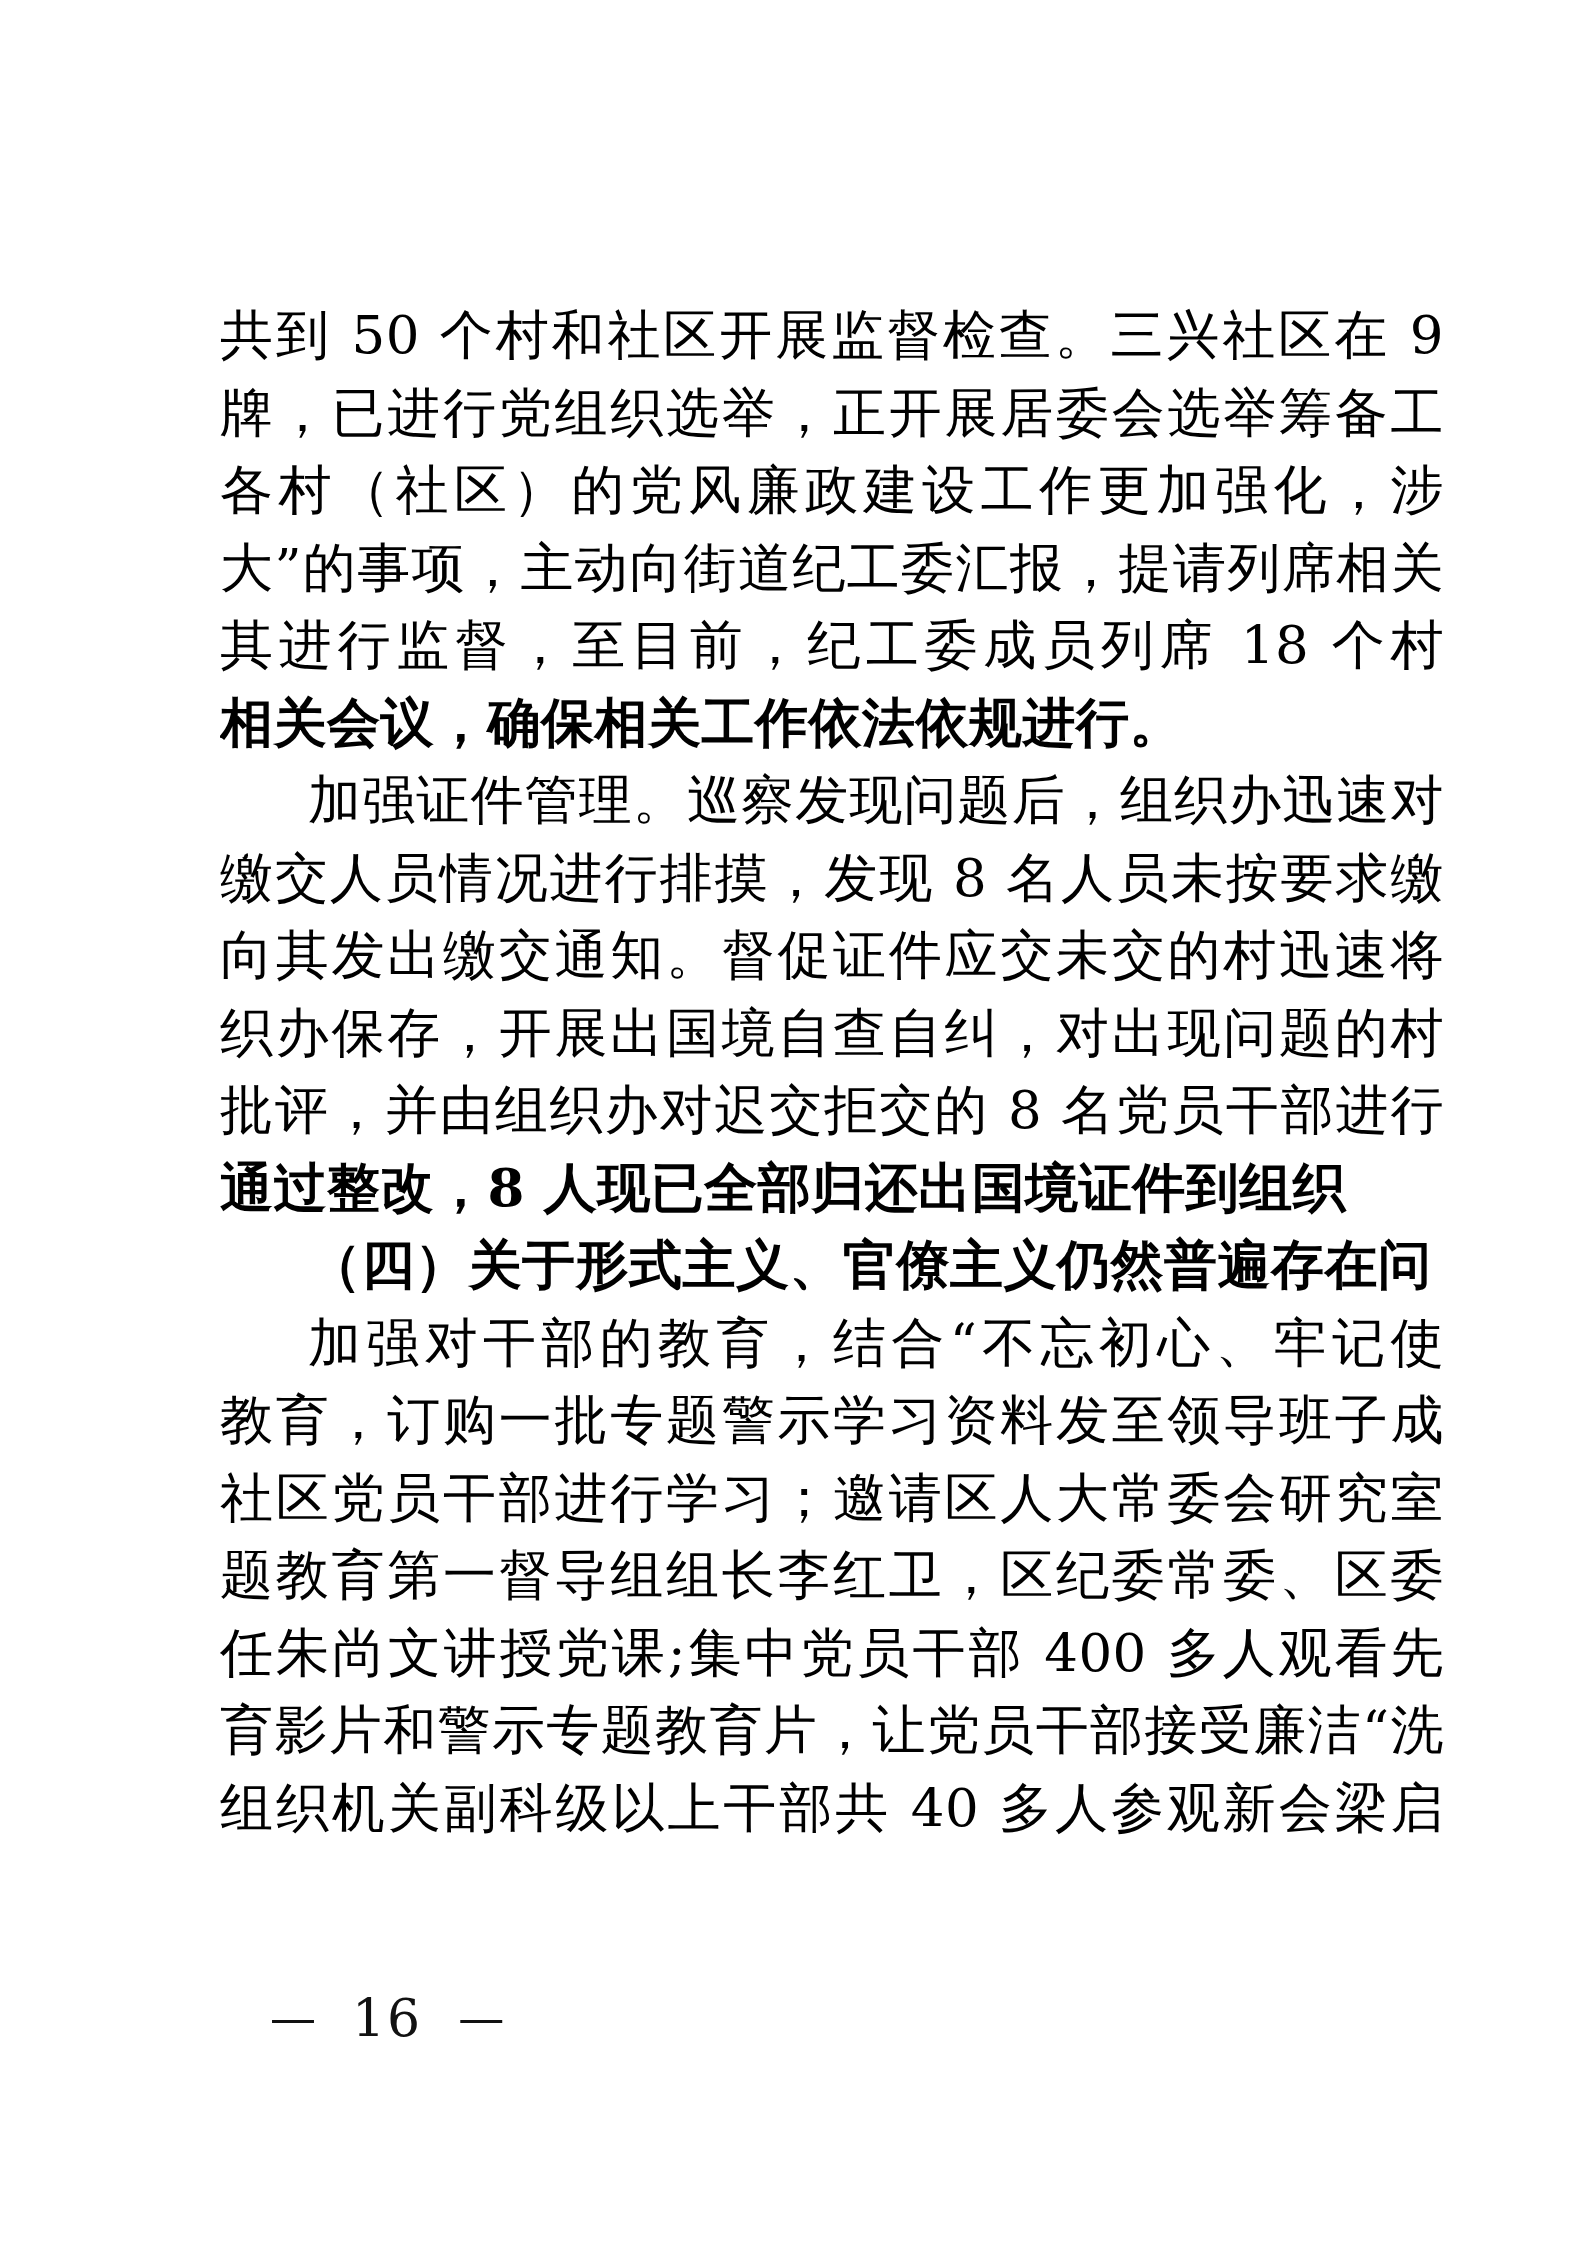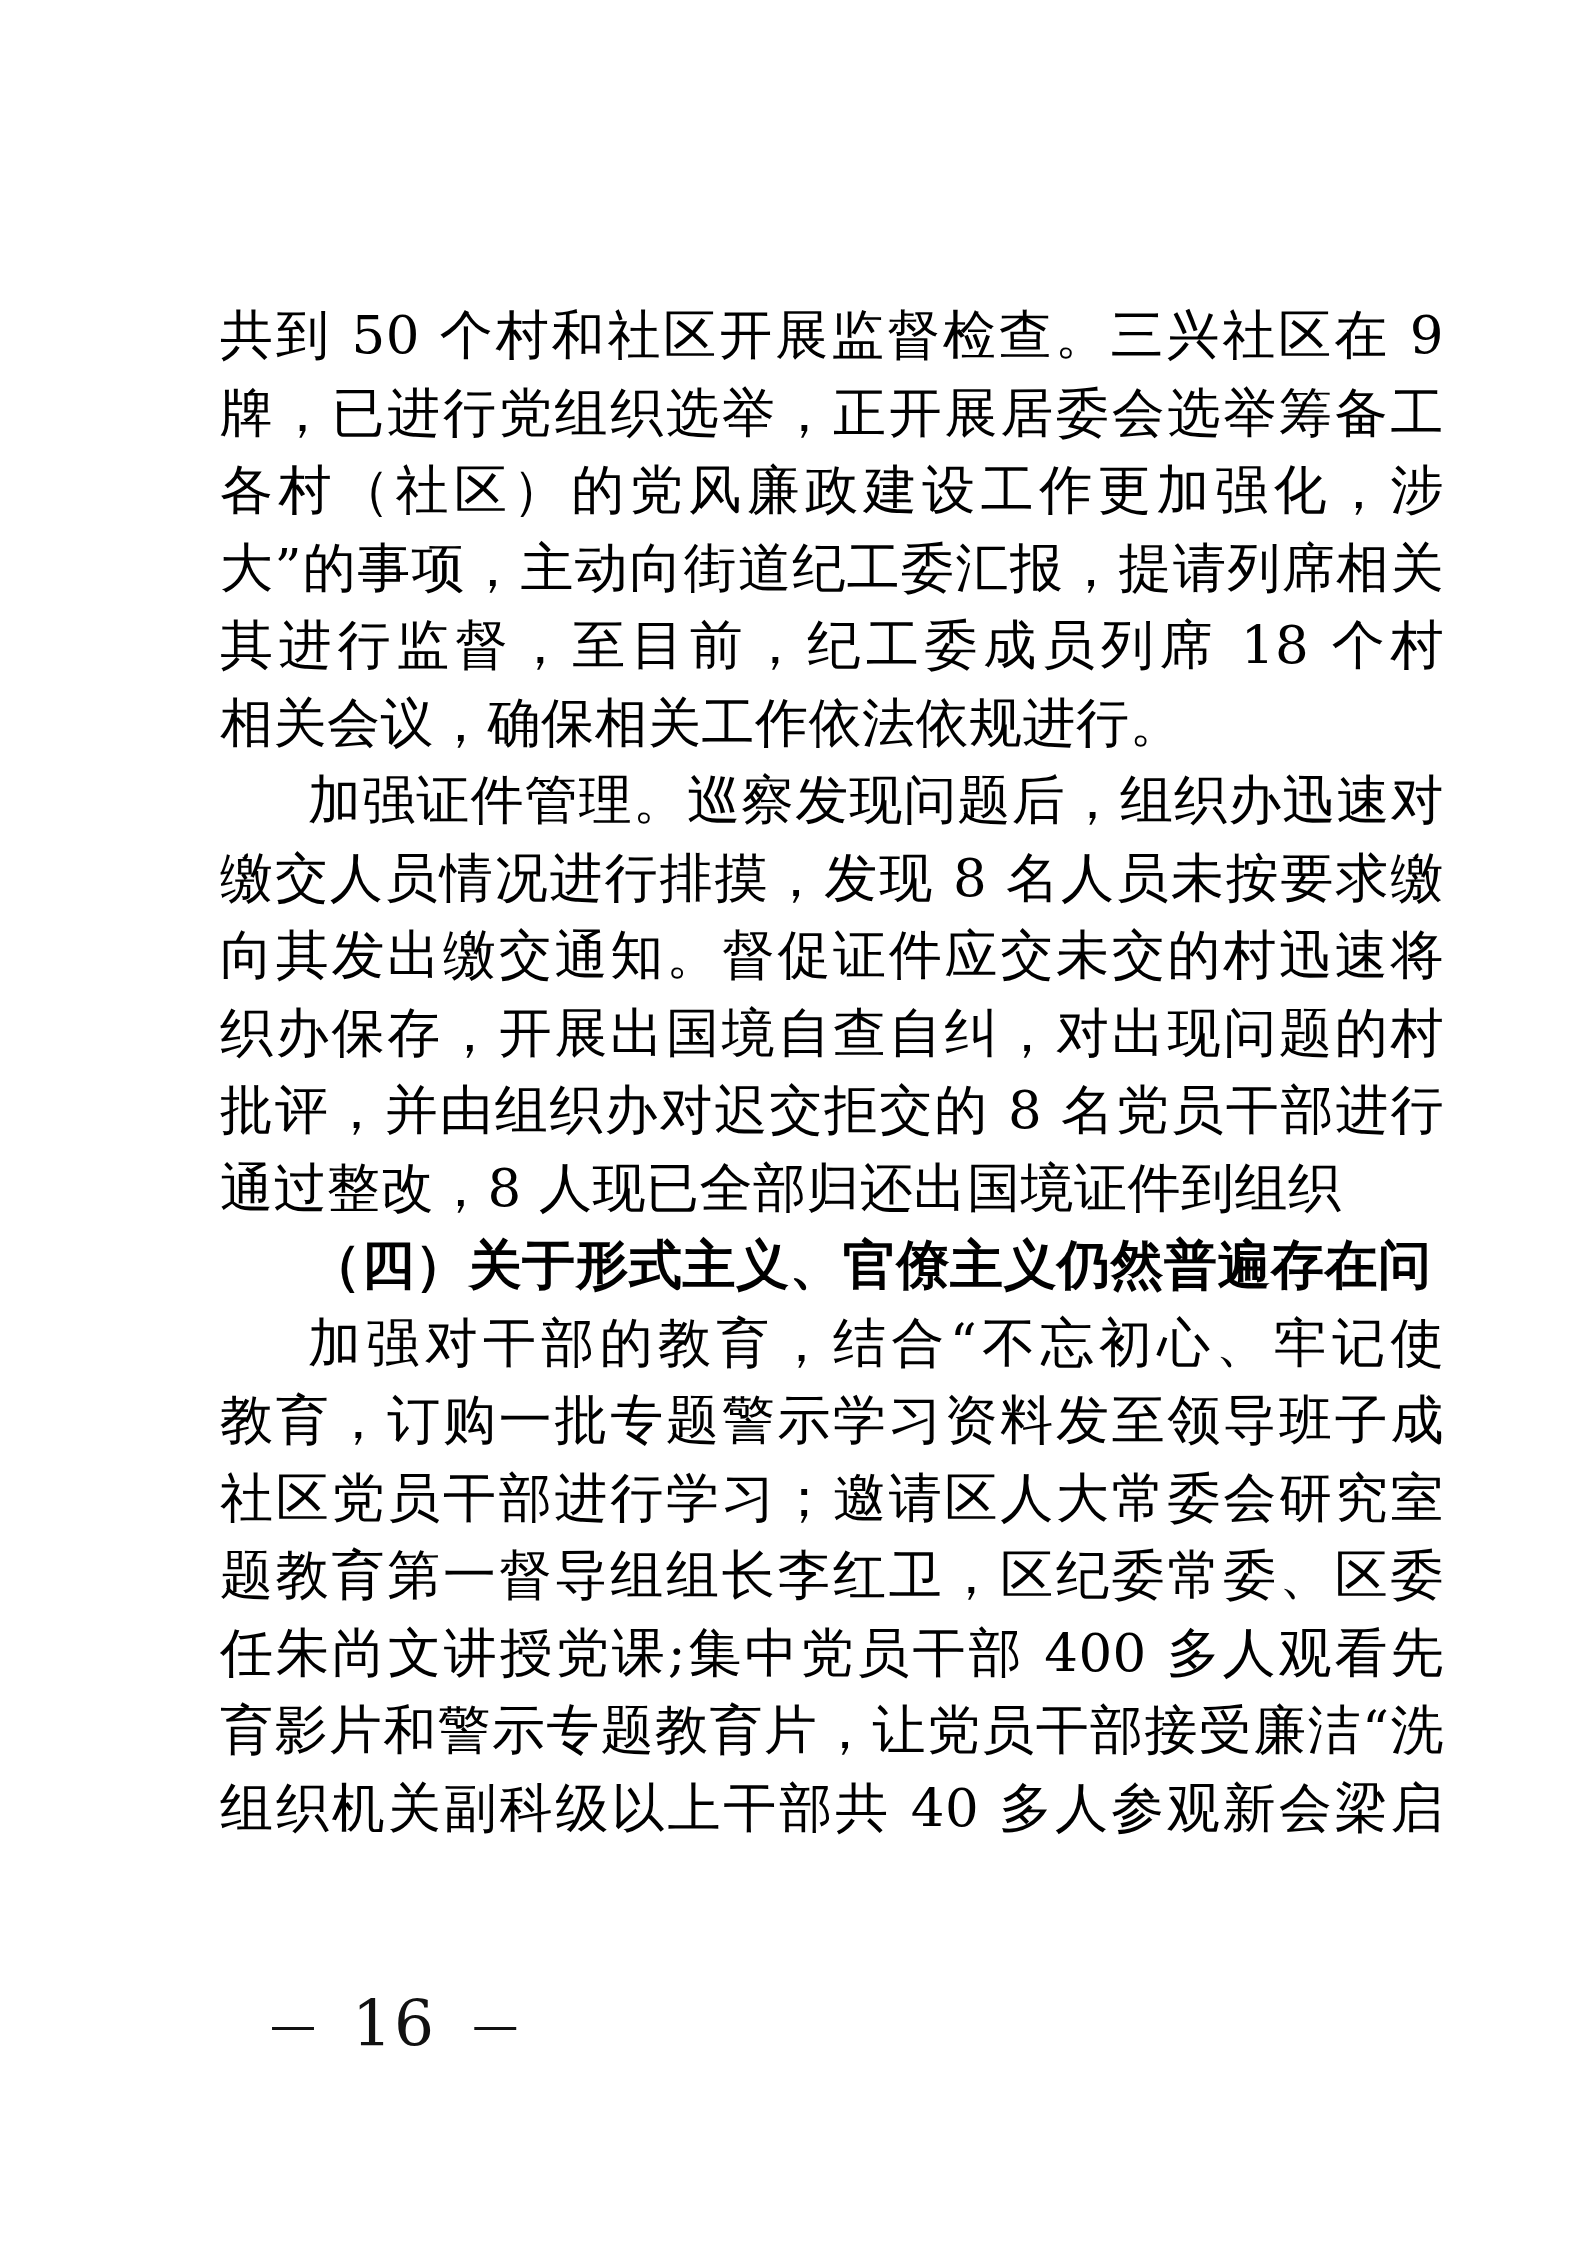--- a/index.html
+++ b/index.html
@@ -36,40 +36,41 @@
     font-size: 53px;
     letter-spacing: 0.5px;
     overflow: hidden;
     text-align: justify;
     text-align-last: justify;
     -moz-text-align-last: justify;
   }
   .line.no-just {
     text-align: left;
     text-align-last: left;
+    font-weight: bold;
     -moz-text-align-last: left;
   }
   .line.indent {
     text-indent: 88px;
   }
   .line.bold {
     font-weight: 700;
   }
   .footer {
     position: absolute;
     left: 270px;
     top: 1988px;
     display: flex;
     align-items: center;
     gap: 36px;
     font-size: 46px;
     color: #111111;
   }
   .footer .pagenum {
-    font-size: 63px;
+    font-size: 52px;
     letter-spacing: 2px;
   }
 </style>
 </head>
 <body>
 
 <div class="page">
   <div class="content">
       <div class="line">共到 50 个村和社区开展监督检查。三兴社区在 9 月 29 日挂</div>
       <div class="line">牌，已进行党组织选举，正开展居委会选举筹备工作。目前，</div>

